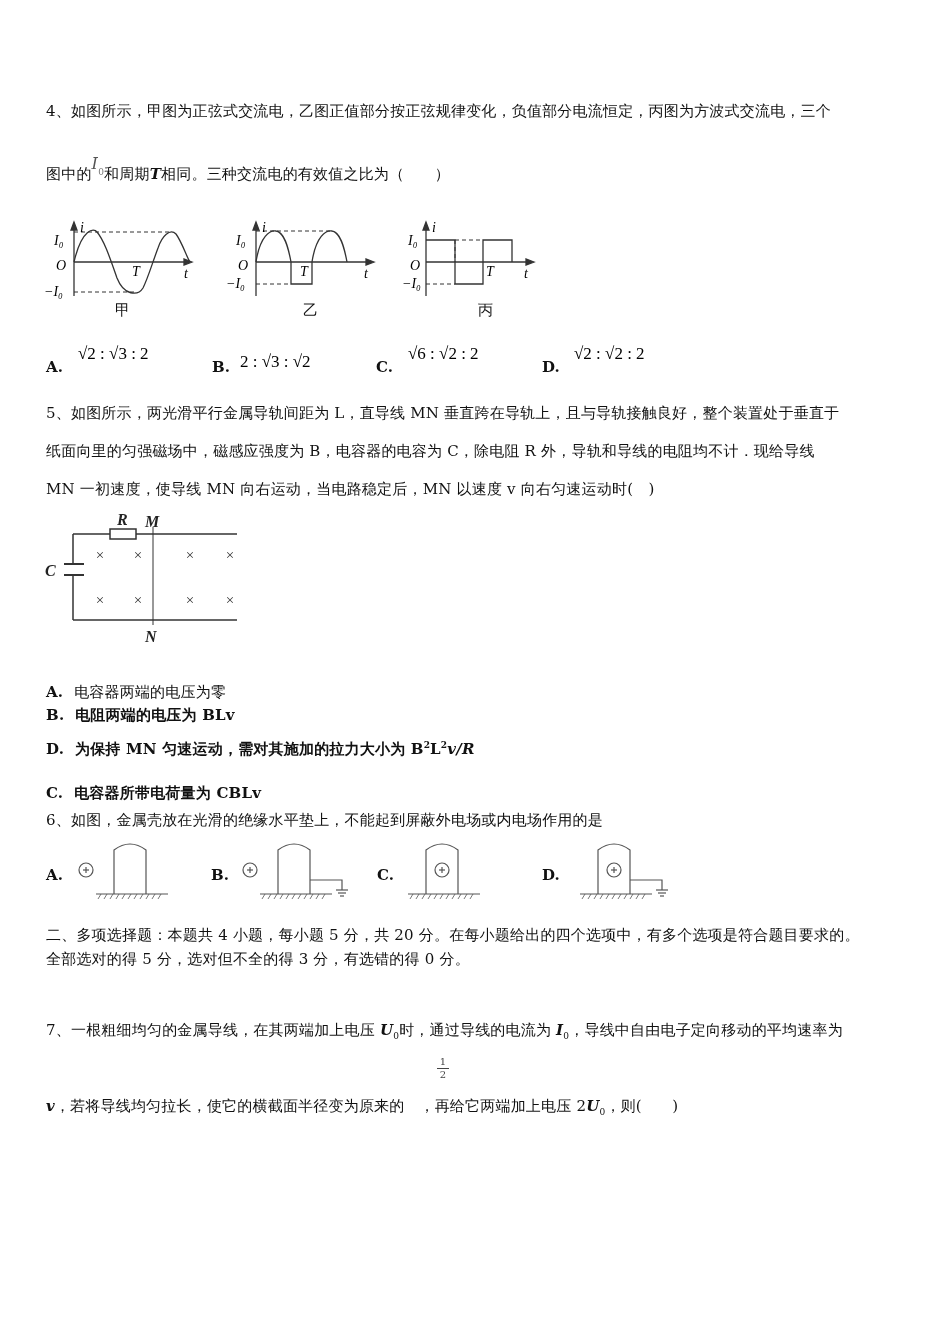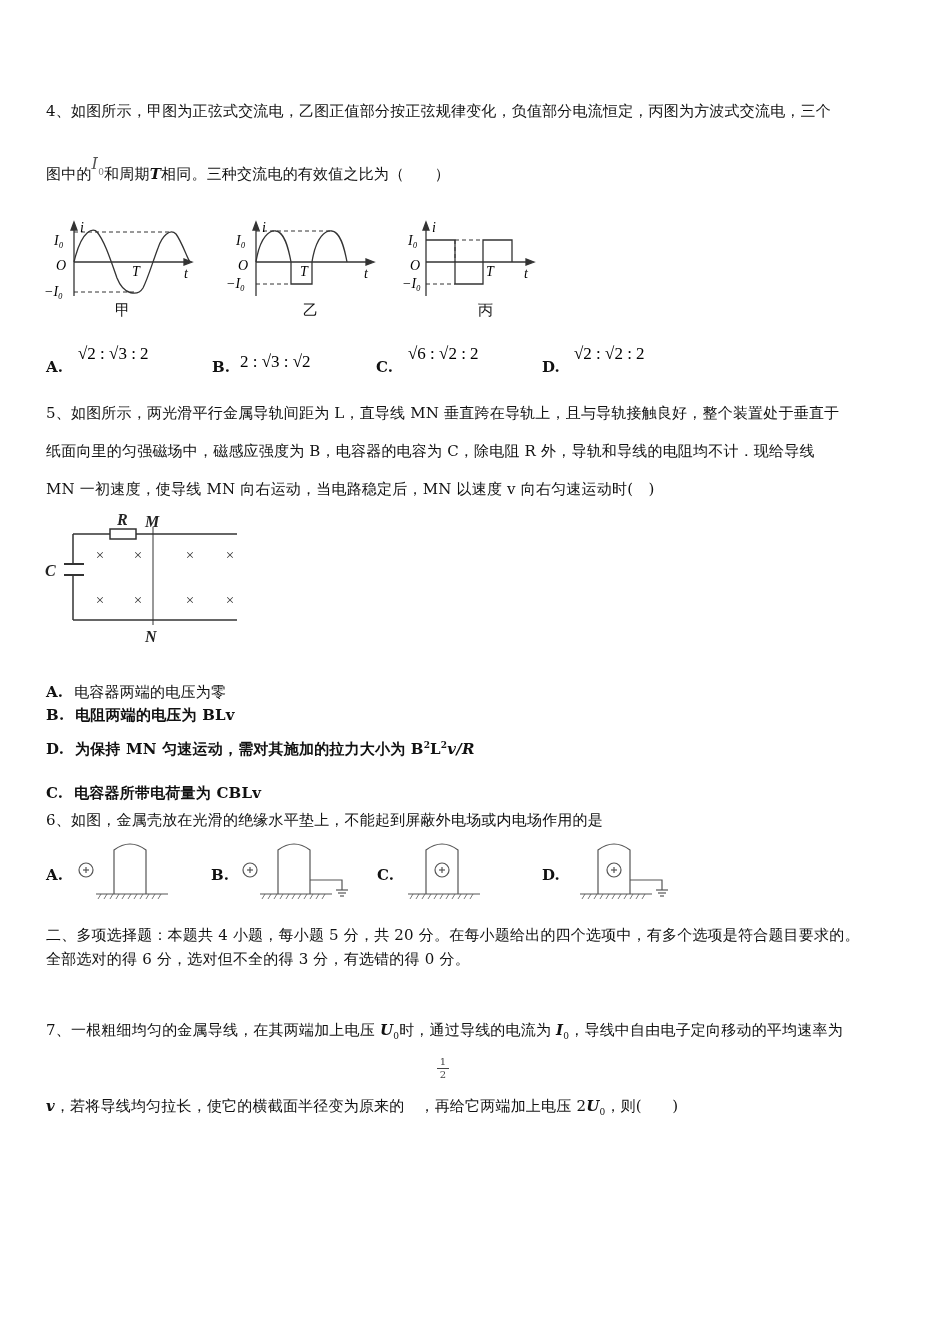--- a/index.html
+++ b/index.html
@@ -215,21 +215,21 @@
       <line x1="78" y1="52" x2="90" y2="52"></line>
         <line x1="80" y1="55" x2="88" y2="55"></line>
         <line x1="82" y1="58" x2="86" y2="58"></line>
       <line x1="2" y1="56" x2="74" y2="56"></line>
       <path d="M4,61 l3,-5 M10,61 l3,-5 M16,61 l3,-5 M22,61 l3,-5 M28,61 l3,-5 M34,61 l3,-5 M40,61 l3,-5 M46,61 l3,-5 M52,61 l3,-5 M58,61 l3,-5 M64,61 l3,-5" stroke-width="0.8"></path>
     </g>
   </svg>
 </div>
 
 <div class="line" style="top:926px;">二、多项选择题：本题共 4 小题，每小题 5 分，共 20 分。在每小题给出的四个选项中，有多个选项是符合题目要求的。</div>
-<div class="line" style="top:950px;">全部选对的得 6 分，选对但不全的得 3 分，有选错的得 0 分。</div>
+<div class="line" style="top:950px;">全部选对的得 5 分，选对但不全的得 3 分，有选错的得 0 分。</div>
 
 <div class="line" style="top:1021px;text-align:center;">
   <span>7、一根粗细均匀的金属导线，在其两端加上电压 </span><span class="it b">U</span><sub>0</sub><span>时，通过导线的电流为 </span><span class="it b">I</span><sub>0</sub><span>，导线中自由电子定向移动的平均速率为</span>
 </div>
 
 <div class="abs" style="left:437px;top:1056px;width:12px;text-align:center;font-size:10px;color:#444;line-height:12px;">
   <div>1</div>
   <div style="border-top:1px solid #444;">2</div>
 </div>
 

